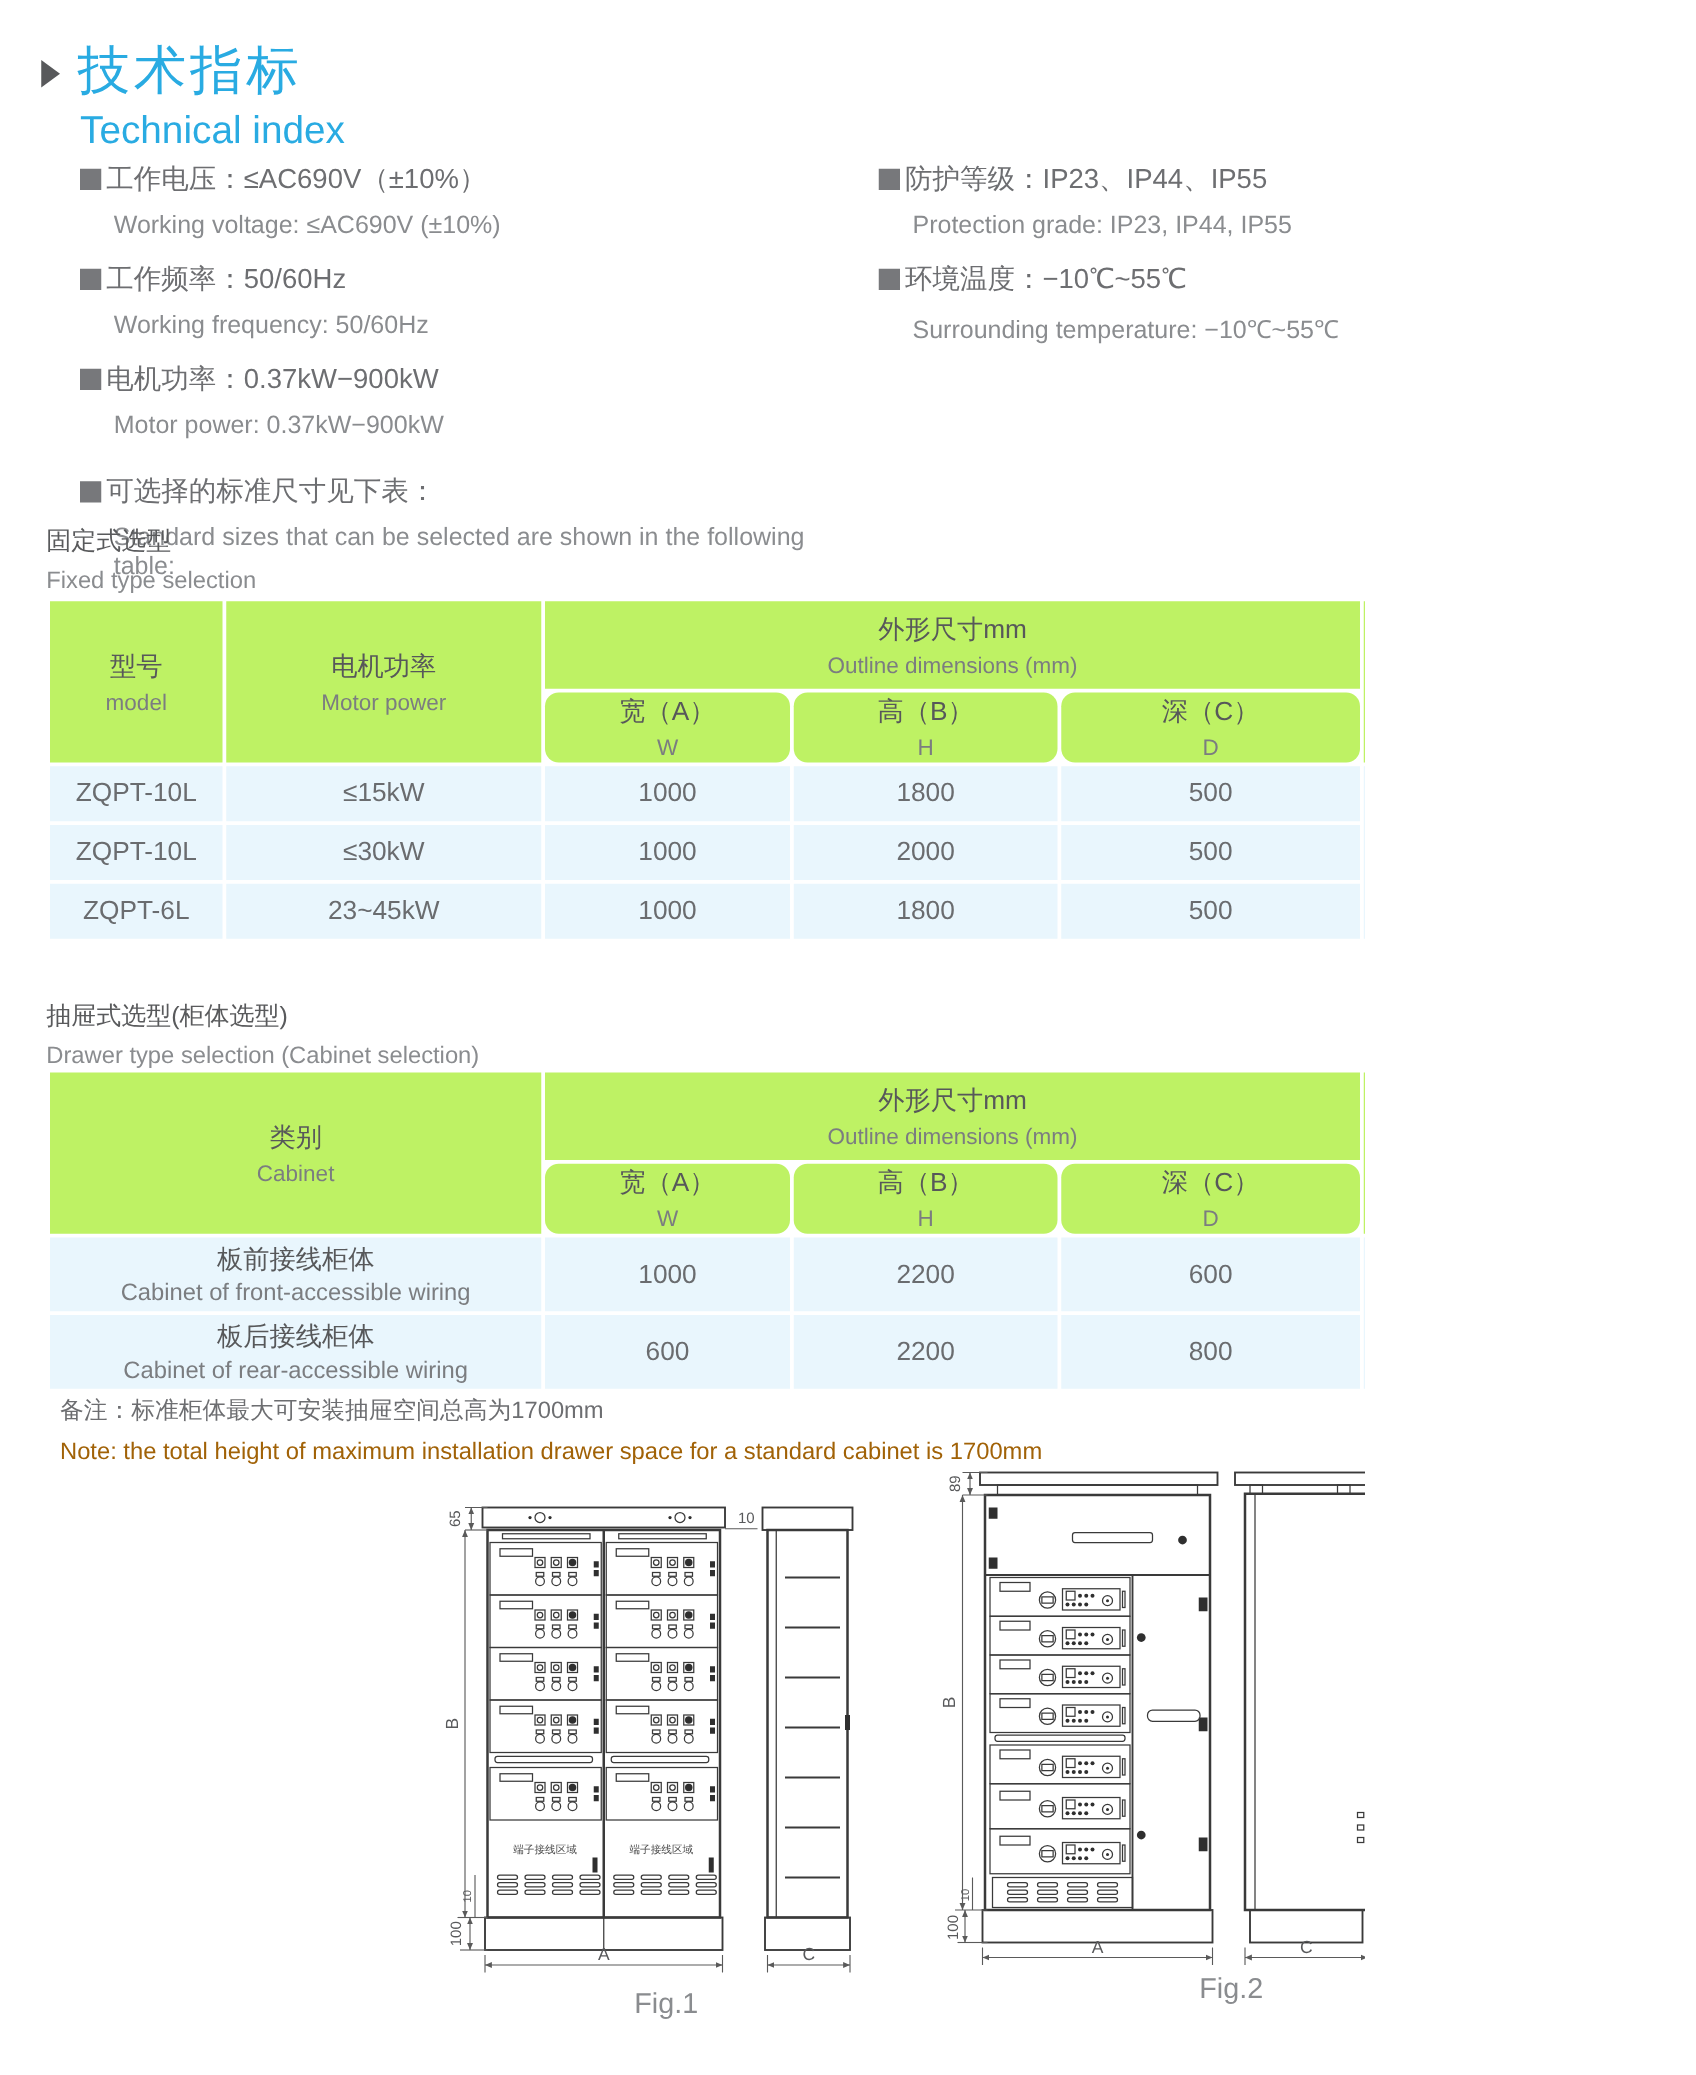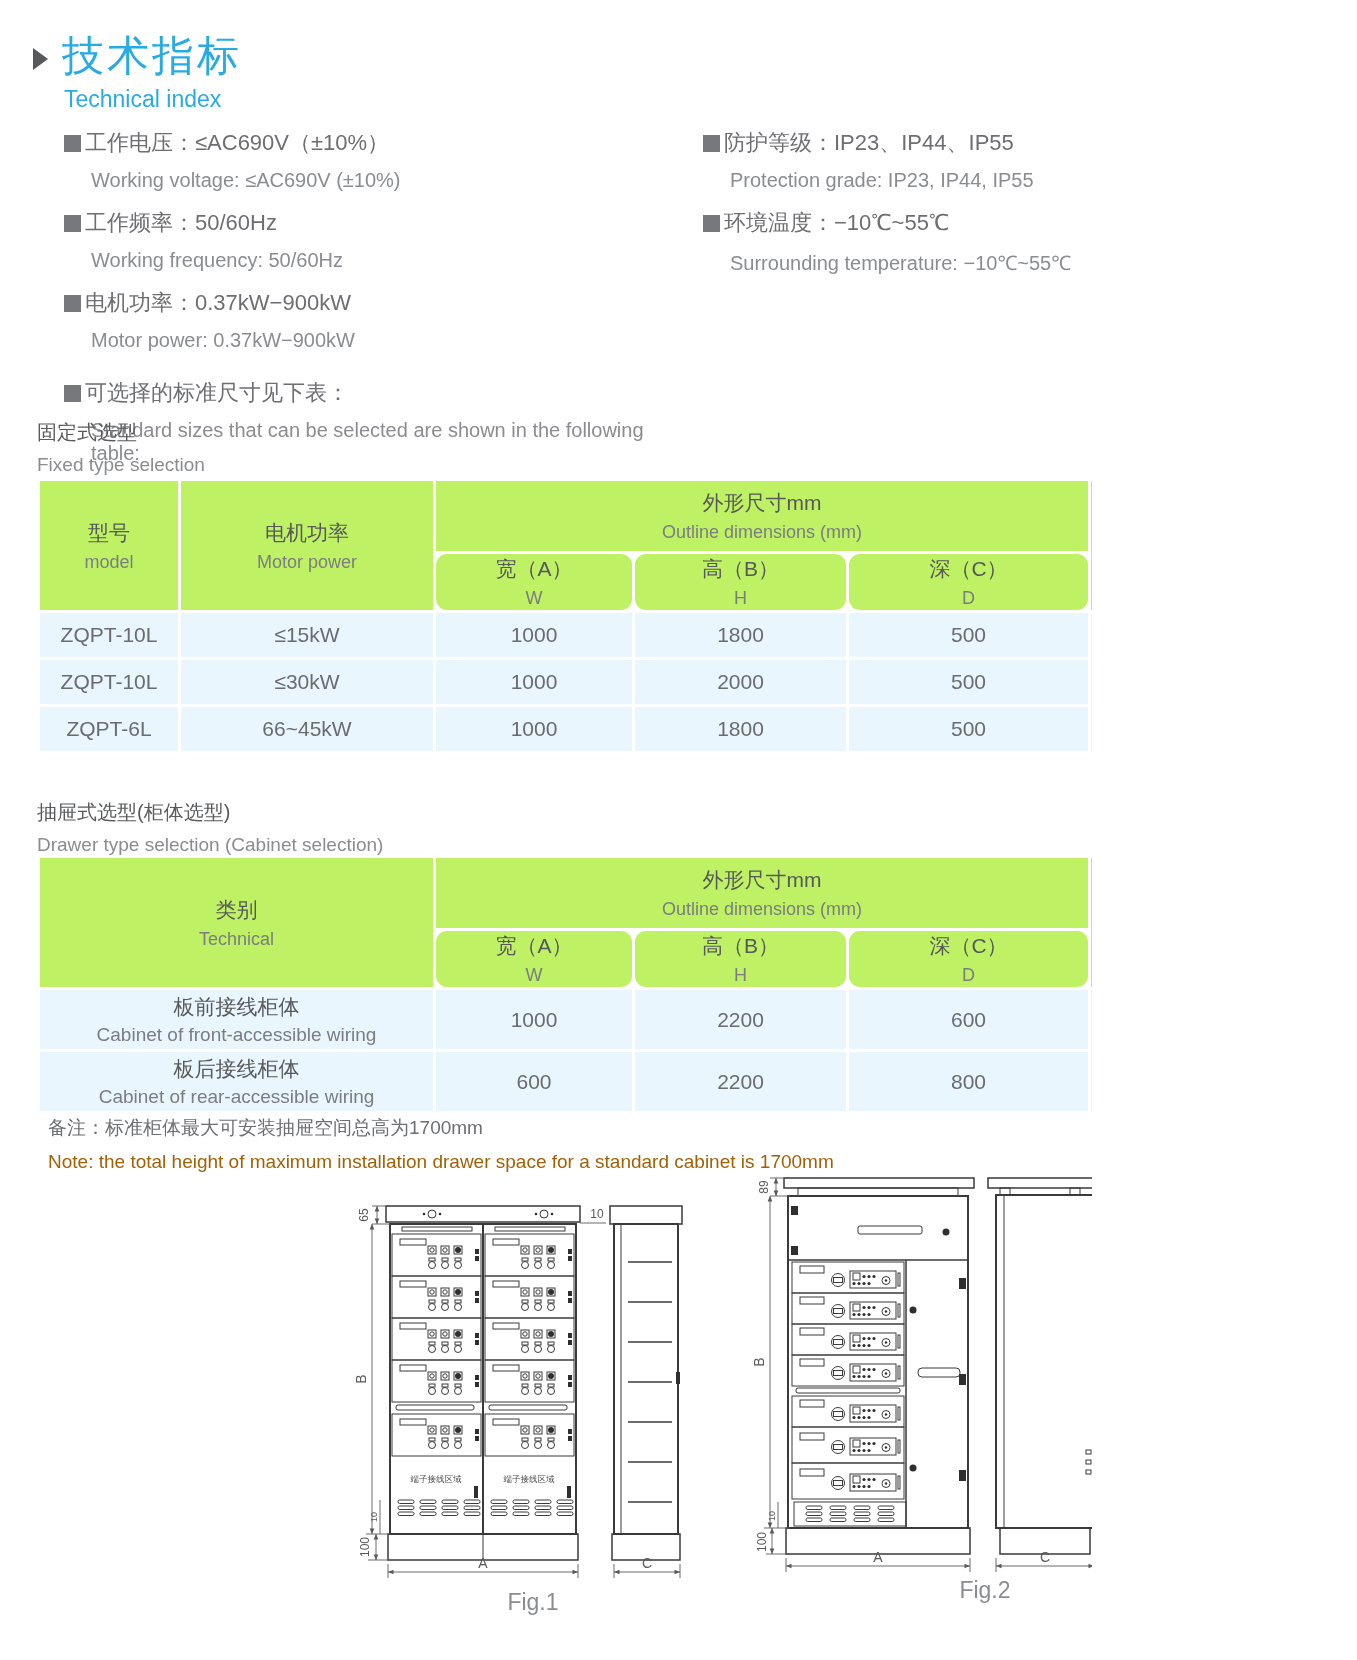--- a/index.html
+++ b/index.html
@@ -3,21 +3,21 @@
 <meta charset="utf-8">
 <style>
   html,body{margin:0;padding:0;background:#fff;}
   .page{position:relative;width:1092px;height:1660px;background:#fff;overflow:hidden;
         font-family:"Liberation Sans", sans-serif;color:#6d6e71;}
 
   
   .title-arrow{position:absolute;left:33px;top:48px;width:0;height:0;
     border-left:15px solid #58595b;border-top:11px solid transparent;border-bottom:11px solid transparent;}
   .title-zh{position:absolute;left:62px;top:28px;font-size:42px;color:#29abe2;letter-spacing:3px;font-weight:500;}
-  .title-en{position:absolute;left:64px;top:86px;font-size:23px;color:#29abe2;}
+  .title-en{position:absolute;left:64px;top:86px;font-size:31px;color:#29abe2;}
 
   
   .specs-left{position:absolute;left:64px;top:128px;width:630px;}
   .specs-right{position:absolute;left:703px;top:128px;width:620px;}
   .spec-item{margin-bottom:16px;}
   .spec-zh{display:flex;align-items:center;gap:4px;font-size:22px;color:#6d6e71;}
   .sq{width:17px;height:17px;background:#77787b;flex:none;}
   .spec-en{margin:11px 0 0 27px;font-size:20px;color:#8a8c8f;}
   .spec-item.gap-top{margin-top:26px;}
 
@@ -176,21 +176,21 @@
       </tr>
       <tr class="drow">
         <td class="td">ZQPT-10L</td>
         <td class="td">≤30kW</td>
         <td class="td">1000</td>
         <td class="td">2000</td>
         <td class="td">500</td>
       </tr>
       <tr class="drow">
         <td class="td">ZQPT-6L</td>
-        <td class="td">66~45kW</td>
+        <td class="td">23~45kW</td>
         <td class="td">1000</td>
         <td class="td">1800</td>
         <td class="td">500</td>
       </tr>
     </tbody>
   </table>
 
   <div class="sec sec-2">
     <div class="sec-zh">抽屉式选型(柜体选型)</div>
     <div class="sec-en">Drawer type selection (Cabinet selection)</div>
@@ -201,21 +201,21 @@
         <col style="width:393px">
         <col style="width:196px">
         <col style="width:211px">
         <col style="width:239px">
         <col style="width:214px">
       </colgroup>
     <tbody>
       <tr class="hrow1">
         <td class="th" rowspan="2">
           <div class="th-zh">类别</div>
-          <div class="th-en">Technical</div>
+          <div class="th-en">Cabinet</div>
         </td>
         <td class="th" colspan="3">
           <div class="th-zh">外形尺寸mm</div>
           <div class="th-en">Outline dimensions (mm)</div>
         </td>
         <td class="th" rowspan="2">
           <div class="th-zh">备注</div>
           <div class="th-en">Remarks</div>
         </td>
       </tr>

